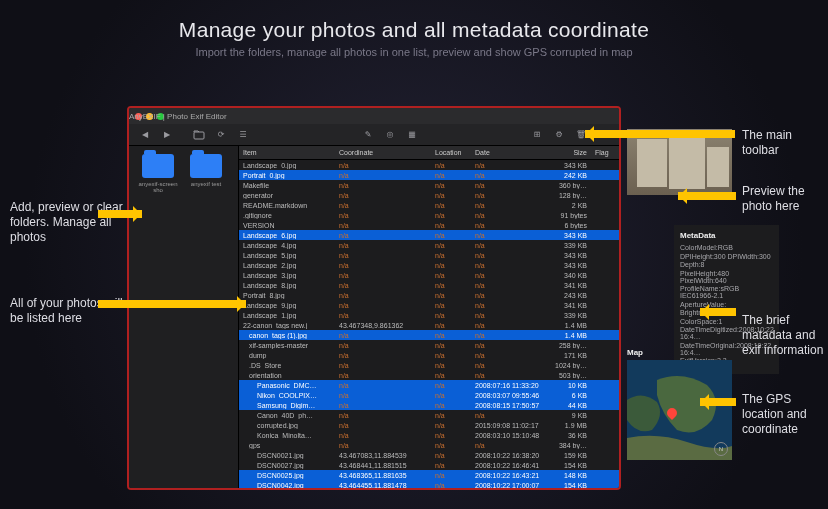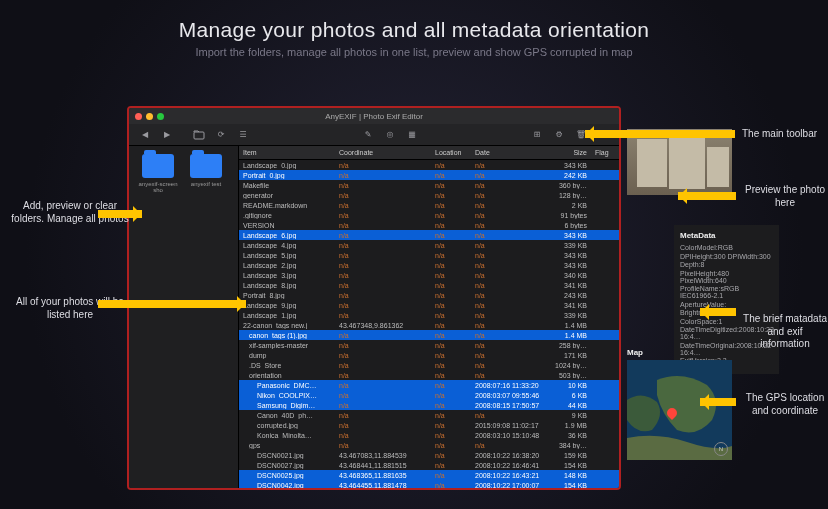--- a/index.html
+++ b/index.html
@@ -18,21 +18,21 @@
   .app {
     position:absolute; left:127px; top:106px; width:494px; height:384px;
     background:#1c1c1e; border:2px solid #b02020; border-radius:4px;
     display:flex; flex-direction:column; overflow:hidden;
     font-size:8px; color:#bcbcbc;
   }
   .titlebar { height:16px; background:#2b2b2d; display:flex; align-items:center; padding:0 6px; position:relative;}
   .traffic { display:flex; gap:4px; }
   .traffic span { width:7px;height:7px;border-radius:50%; }
   .tl-close{background:#ff5f56;} .tl-min{background:#ffbd2e;} .tl-max{background:#27c93f;}
-  .win-title{position:absolute; left:0;right:0;text-align:center;font-size:8px;color:#aaa;}
+  .win-title{position:absolute; left:0;right:0;text-align:left;font-size:8px;color:#aaa;}
 
   .toolbar { height:22px; background:#242426; border-bottom:1px solid #000; display:flex; align-items:center;}
   .tb-group{display:flex; gap:10px; padding:0 10px;}
   .tb-sep{flex:1;}
   .tb-icon{width:12px;height:12px; display:flex;align-items:center;justify-content:center;color:#9a9a9f;}
 
   .body { flex:1; display:flex; min-height:0;}
   .sidebar{ width:110px; background:#1f1f21; border-right:1px solid #000; padding:8px; display:flex; gap:6px; align-items:flex-start;}
   .folder{ width:42px; text-align:center;}
   .folder-icon{width:32px;height:24px;background:#2d7ff6;border-radius:3px; margin:0 auto 3px; position:relative;}
@@ -54,30 +54,30 @@
   .side-panel{position:absolute; left:627px; width:105px; background:#1c1c1e; color:#bcbcbc; font-size:7px;}
   .preview{top:129px; height:66px; background:linear-gradient(#8b8270,#6b6050);}
   .bld{background:#c4bba7;position:absolute;}
   .meta{top:225px; padding:6px 6px 8px;margin-left:47px;}
   .meta h4{font-size:8px;color:#eee;margin-bottom:4px;font-weight:600;}
   .meta div{margin-bottom:1.5px;color:#a8a8ac;}
   .map{top:360px; height:100px; background:#1a3a5a; position:absolute; overflow:hidden;}
   .pin{position:absolute; left:40px; top:48px; width:10px;height:10px;background:#ff453a;border-radius:50% 50% 50% 0; transform:rotate(-45deg);}
 
   
-  .callout{position:absolute; font-size:10px; color:#dedee4; line-height:1.25; max-width:120px;text-align:center;}
+  .callout{position:absolute; font-size:12px; color:#dedee4; line-height:1.25; max-width:120px;}
   .arrow{position:absolute; height:8px; background:#ffc400;}
   .arrow::after{content:"";position:absolute; right:-7px; top:-4px; border:8px solid transparent; border-left-color:#ffc400;}
   .arrow.left::after{right:auto;left:-7px;border-left-color:transparent;border-right-color:#ffc400;}
   .compass{position:absolute;right:4px;bottom:4px;width:14px;height:14px;border:1px solid #888;border-radius:50%;display:flex;align-items:center;justify-content:center;font-size:6px;color:#ccc;}
 </style>
 </head>
 <body>
 
-<div class="hero-title">Manage your photos and all metadata orientation</div>
+<div class="hero-title">Manage your photos and all metadata coordinate</div>
 <div class="hero-sub">Import the folders, manage all photos in one list, preview and show GPS corrupted in map</div>
 
 <div class="app">
   <div class="titlebar">
     <div class="traffic">
       <span class="tl-close"></span>
       <span class="tl-min"></span>
       <span class="tl-max"></span>
     </div>
     <div class="win-title">AnyEXIF | Photo Exif Editor</div>

